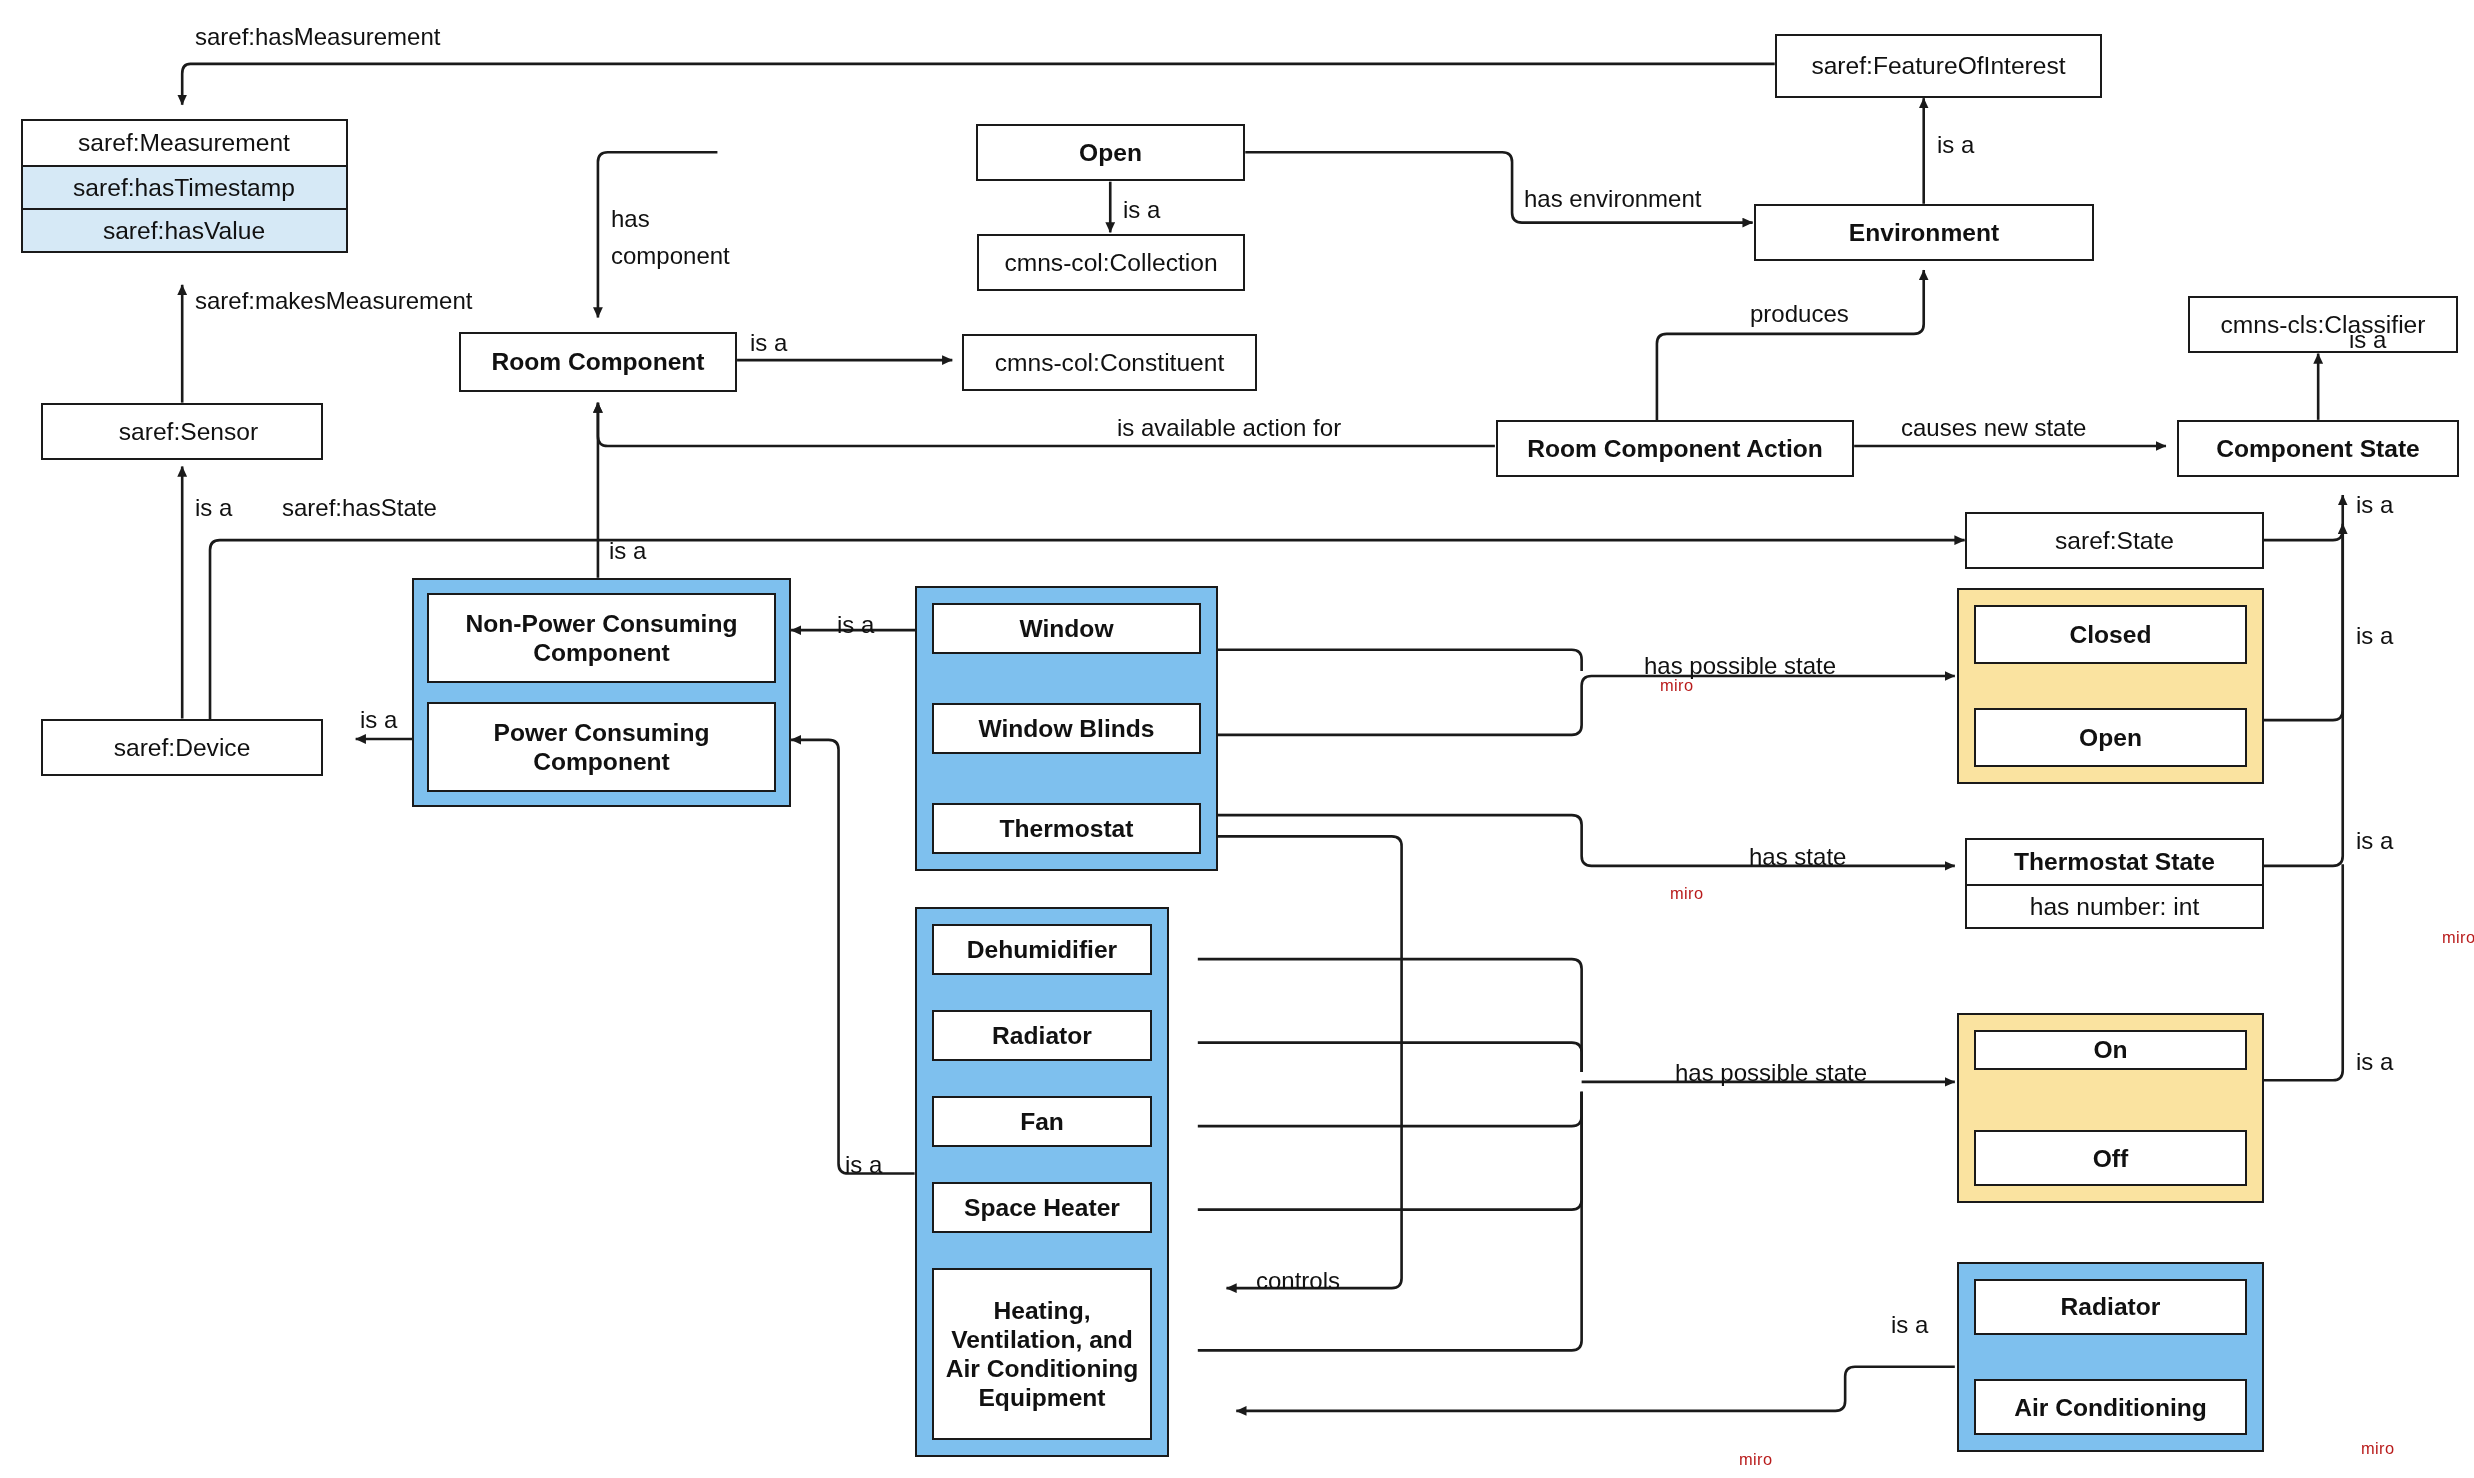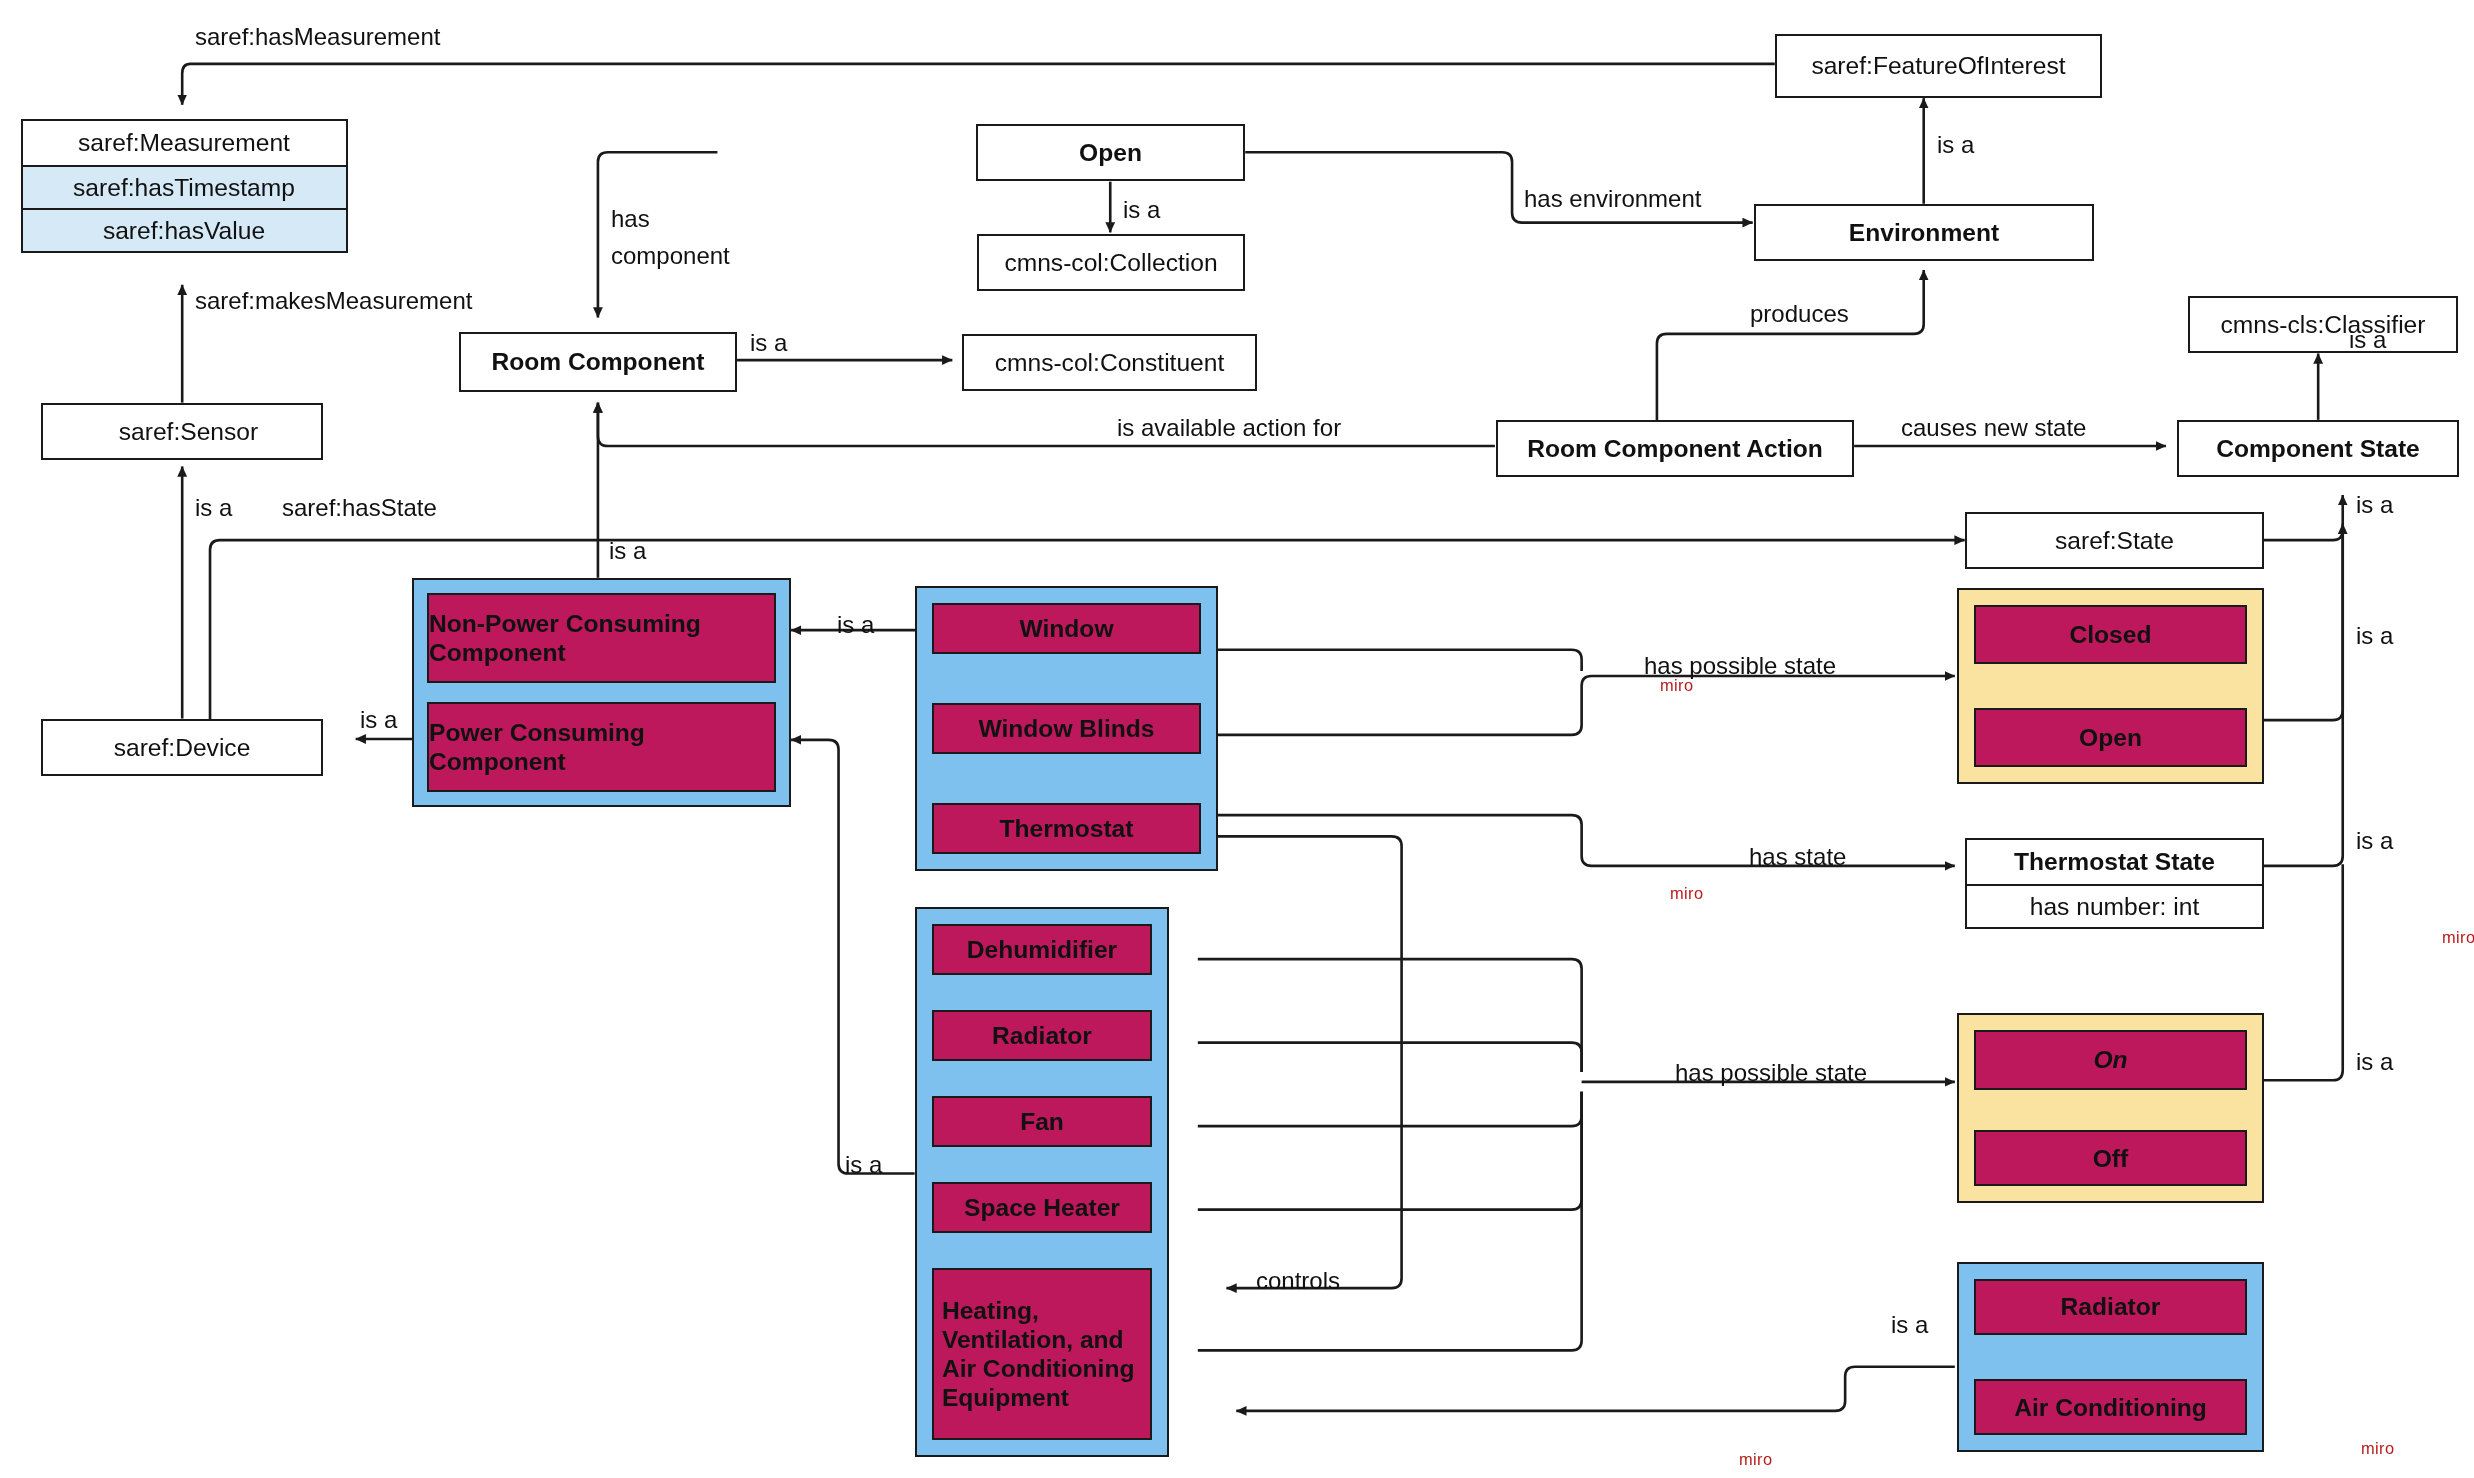--- a/index.html
+++ b/index.html
@@ -22,22 +22,22 @@
   .classbox .attr{flex:0 0 auto;display:flex;align-items:center;justify-content:center;
             font-size:24.6px;color:#111;padding:6.5px 4.9px;border-top:2.5px solid #1a1a1a;}
   .classbox .attr.lb{background:#d6e9f6;}
   .classbox .title.bold{font-weight:bold;}
 
   
   .group{position:absolute;box-sizing:border-box;z-index:4;border:2.5px solid #1a1a1a;
          display:flex;flex-direction:column;justify-content:space-between;}
   .group.blue{background:#7ec0ee;}
   .group.yellow{background:#fae3a0;}
-  .group .member{box-sizing:border-box;background:#be185d;border:2.5px solid #1a1a1a;
-         display:flex;align-items:center;justify-content:center;
+  .group .member{box-sizing:border-box;background:#ffffff;border:2.5px solid #1a1a1a;
+         display:flex;align-items:center;justify-content:center;text-align:center;
          font-size:24.6px;font-weight:bold;color:#111;line-height:1.18;}
 
   .elabel{position:absolute;font-size:24px;color:#111;white-space:pre;z-index:6;
           background:transparent;line-height:1.15;}
 
   .miro{position:absolute;font-size:16.4px;color:#b91c1c;z-index:2;letter-spacing:0.4px;margin-top:29px;}
 </style>
 </head>
 <body>
 
@@ -165,21 +165,21 @@
     <div class="member" style="height:51px;">Space Heater</div>
     <div class="member" style="height:172px;padding:0 8.2px;">Heating, Ventilation, and Air Conditioning Equipment</div>
   </div>
 
   <div class="group yellow" style="left:1957px;top:588px;width:307px;height:196px;padding:14.7px;">
     <div class="member" style="height:59px;">Closed</div>
     <div class="member" style="height:59px;">Open</div>
   </div>
 
   <div class="group yellow" style="left:1957px;top:1013px;width:307px;height:190px;padding:14.7px;">
-    <div class="member" style="height:60px;font-style:italic;">On</div>
+    <div class="member" style="height:40px;">On</div>
     <div class="member" style="height:56px;">Off</div>
   </div>
 
   <div class="group blue" style="left:1957px;top:1262px;width:307px;height:190px;padding:14.7px;">
     <div class="member" style="height:56px;">Radiator</div>
     <div class="member" style="height:56px;">Air Conditioning</div>
   </div>
 
   <div class="elabel" style="left:195px;top:23px;">saref:hasMeasurement</div>
 

